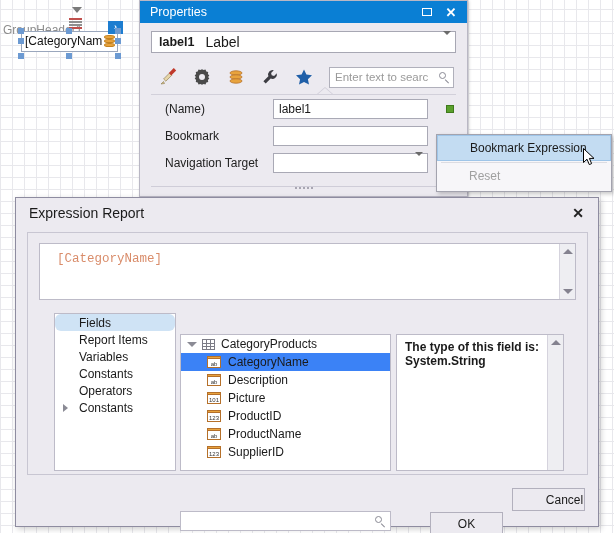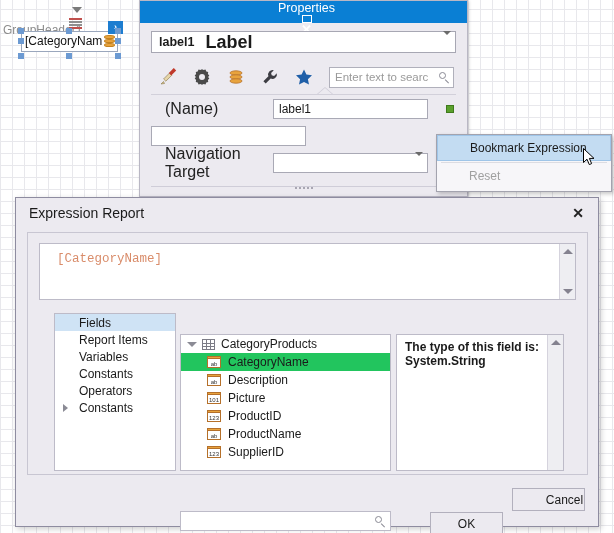--- a/index.html
+++ b/index.html
@@ -84,39 +84,39 @@
   }
 
   
   .props-win {
     position: absolute; left: 139px; top: 0; width: 329px; height: 197px;
     background: #eceaf0; border: 1px solid #b9b7c4; box-sizing: border-box;
     box-shadow: 1px 1px 3px rgba(0,0,0,0.18);
   }
   .props-title {
     height: 22px; background: #0a7fd4; display: flex; align-items: center;
-    padding: 0 4px 0 10px; color: #ffffff; box-sizing: border-box; flex-direction: column;
+    padding: 0 4px 0 10px; color: #ffffff; box-sizing: border-box;
   }
   .props-title .t { flex: 1; font-size: 12.5px; }
   .win-btn {
     width: 24px; height: 20px; display: flex; align-items: center;
     justify-content: center; color: #fff; cursor: default;
   }
   .glyph-max {
     width: 10px; height: 8px; border: 1.6px solid #ffffff; box-sizing: border-box;
   }
   .glyph-x { font-size: 13px; line-height: 13px; font-weight: bold; }
 
   .props-combo {
     position: absolute; left: 11px; top: 30px; width: 305px; height: 22px;
     background: #ffffff; border: 1px solid #a7a7b3; box-sizing: border-box;
     display: flex; align-items: center; padding: 0 4px 0 7px;
   }
   .props-combo .c1 { font-weight: bold; font-size: 12.5px; }
-  .props-combo .c2 { font-weight: bold; font-size: 18px; margin-left: 11px; }
+  .props-combo .c2 { font-weight: normal; font-size: 14px; margin-left: 11px; }
   .props-combo .arrow { margin-left: auto; }
   .tri-down {
     width: 0; height: 0; border-left: 4px solid transparent;
     border-right: 4px solid transparent; border-top: 4px solid #6b6b6b;
   }
 
   .props-toolbar {
     position: absolute; left: 11px; top: 62px; width: 305px; height: 28px;
     display: flex; align-items: center;
   }
@@ -151,21 +151,21 @@
     border-left: 8px solid transparent; border-right: 8px solid transparent;
     border-bottom: 7px solid #cfcdd8; z-index: 2;
   }
 
   .props-grid {
     position: absolute; left: 11px; top: 93px; width: 305px; height: 91px;
     background: #eceaf0; border-top: 1px solid #d2d0da;
     border-bottom: 1px solid #cfcdd8;
   }
   .prow { height: 27px; display: flex; align-items: center; position: relative; }
-  .prow .pname { width: 122px; padding-left: 14px; font-size: 16px; color: #222; box-sizing: border-box; }
+  .prow .pname { width: 122px; padding-left: 14px; font-size: 12px; color: #222; box-sizing: border-box; }
   .pval {
     width: 155px; height: 20px; background: #ffffff; border: 1px solid #a9a9b5;
     box-sizing: border-box; display: flex; align-items: center; padding: 0 3px 0 5px;
     font-size: 12px;
   }
   .pval.combo { padding-right: 4px; }
   .pval .arrow { margin-left: auto; }
   .green-sq {
     position: absolute; left: 295px; width: 8px; height: 8px;
     background: #5aa02c; border: 1px solid #3f7a1c; box-sizing: border-box;
@@ -242,21 +242,21 @@
     border-right: 5px solid transparent; border-top: 5px solid #84828f;
   }
 
   .cat-list {
     position: absolute; left: 38px; top: 115px; width: 122px; height: 158px;
     background: #ffffff; border: 1px solid #bdbbc8; box-sizing: border-box;
     z-index: 12;
   }
   .cat-item {
     height: 17px; display: flex; align-items: center; padding-left: 24px;
-    font-size: 12px; position: relative; box-sizing: border-box;
+    font-size: 12px; position: relative; box-sizing: border-box; border-radius: 6px;
   }
   .cat-item.sel { background: #cfe3f5; }
   .cat-item .exp {
     position: absolute; left: 8px; width: 0; height: 0;
     border-top: 4px solid transparent; border-bottom: 4px solid transparent;
     border-left: 5px solid #8b8b95;
   }
 
   .tree-panel {
     position: absolute; left: 164px; top: 136px; width: 211px; height: 137px;
@@ -284,21 +284,21 @@
       linear-gradient(to right, transparent 3px, #7c7c86 3px, #7c7c86 4px, transparent 4px,
                       transparent 7px, #7c7c86 7px, #7c7c86 8px, transparent 8px),
       linear-gradient(to bottom, transparent 3px, #7c7c86 3px, #7c7c86 4px, transparent 4px,
                       transparent 6px, #7c7c86 6px, #7c7c86 7px, transparent 7px);
     margin-right: 6px; flex: none;
   }
   .fld-row {
     height: 18px; display: flex; align-items: center; padding-left: 26px;
     font-size: 12px; box-sizing: border-box;
   }
-  .fld-row.sel { background: #22c55e; }
+  .fld-row.sel { background: #3b82f6; }
   .fld-icon {
     width: 14px; height: 12px; border: 1px solid #b5702a; box-sizing: border-box;
     background: #ffffff; margin-right: 7px; flex: none; position: relative;
     font-size: 6px; line-height: 8px; text-align: center; color: #333;
     font-family: "Liberation Sans", sans-serif; padding-top: 3px;
   }
   .fld-icon::before {
     content: ""; position: absolute; left: -1px; top: -1px; right: -1px; height: 3px;
     background: #e8a33d; border: 1px solid #b5702a; box-sizing: border-box;
   }
@@ -419,20 +419,21 @@
 
     <div class="props-grid">
       <div class="prow">
         <div class="pname">(Name)</div>
         <div class="pval">
             <span>label1</span>
           </div>
         <div class="green-sq"></div>
       </div>
       <div class="prow">
+        <div class="pname">Bookmark</div>
         <div class="pval">
             <span></span>
           </div>
       </div>
       <div class="prow">
         <div class="pname">Navigation Target</div>
         <div class="pval combo">
           <span></span>
           <span class="arrow"><span class="tri-down"></span></span>
         </div>

